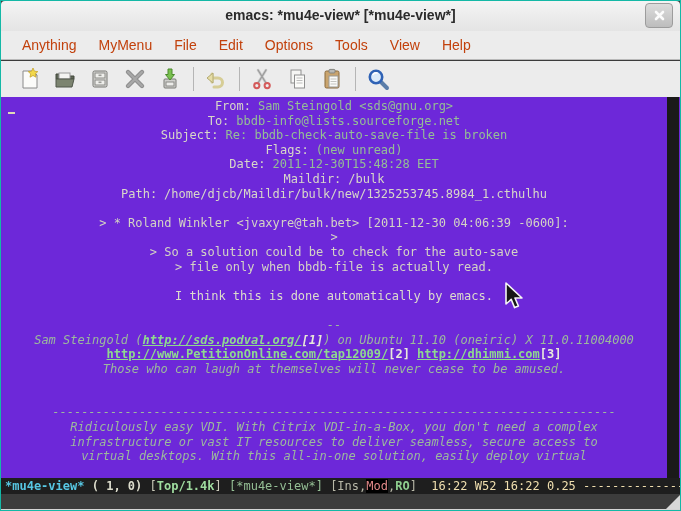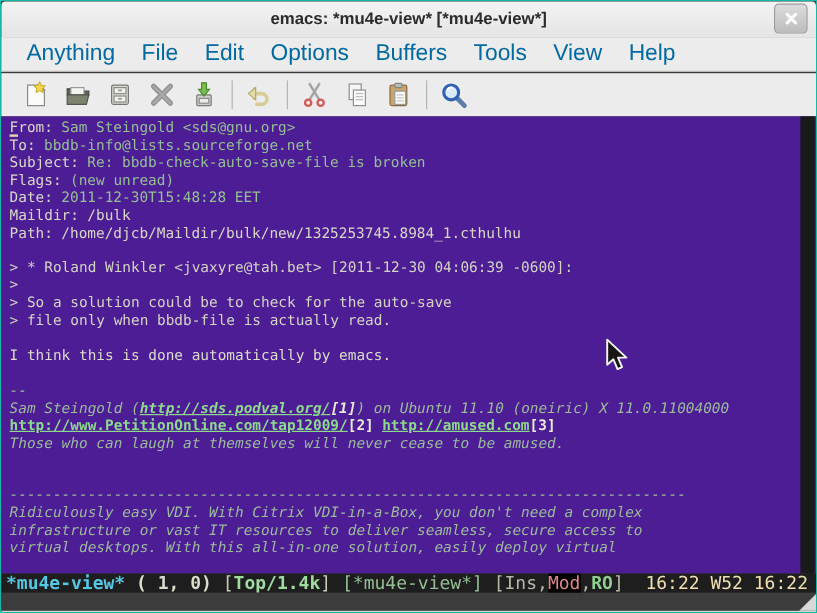--- a/index.html
+++ b/index.html
@@ -16,54 +16,54 @@
              background:linear-gradient(#dcdcdc,#bdbdbd);
              border:1px solid #9c9c9c;border-radius:4px;
              display:flex;align-items:center;justify-content:center;
              font-size:13px;font-weight:bold;color:#fcfcfc;
              text-shadow:0 1px 1px #777;box-sizing:border-box;}
   
   .menubar{position:absolute;left:0;top:30px;width:100%;height:29px;
            background:#ececec;display:flex;align-items:center;
            padding-left:10px;box-sizing:border-box;
            border-bottom:1px solid #b9b9b9;}
-  .menu-item{font-size:19px;color:#0369a1;padding:3px 11px;cursor:default;}
+  .menu-item{font-size:14px;color:#c2410c;padding:3px 11px;cursor:default;}
   
   .toolbar{position:absolute;left:0;top:60px;width:100%;height:36px;
            background:#ececec;display:flex;align-items:center;
            padding-left:14px;box-sizing:border-box;}
   .tool-btn{width:30px;height:28px;margin-right:5px;display:flex;
             align-items:center;justify-content:center;}
   .tool-sep{width:1px;height:24px;background:#b5b5b5;margin:0 7px 0 3px;}
   
   .buffer{position:absolute;left:0;top:96px;width:100%;height:381px;
-          background:#4c1d95;overflow:hidden;
+          background:#6d28d9;overflow:hidden;
           font-family:"DejaVu Sans Mono",monospace;font-size:12px;
           line-height:14.6px;color:#d6d6c6;
-          padding:2px 20px 0 7px;box-sizing:border-box;}
+          padding:2px 20px 0 7px;box-sizing:border-box;text-align:center;}
   .row{height:14.6px;white-space:pre;overflow:visible;}
   .hlabel{color:#d8d8c8;}
   .hval{color:#95bf95;margin-left:7px;}
   .hval-plain{color:#d8d8c8;margin-left:7px;margin-top:32px;}
   .quote{color:#d4d4c4;}
   .bodytext{color:#dcdccc;}
   .sig{color:#9cba9c;font-style:italic;}
   .footer{color:#9cba9c;font-style:italic;}
   .link{color:#8fd98f;font-weight:bold;text-decoration:underline;}
   .ref{color:#e9e9d9;font-weight:bold;}
   .gap{display:inline-block;width:7px;}
   .text-cursor{position:absolute;left:7px;top:15px;width:7px;height:2px;
                background:#e0d8b8;}
   
   .scrollbar{position:absolute;right:1px;top:96px;width:12px;height:381px;
              background:#1a1a1a;}
   
   .modeline{position:absolute;left:0;top:477px;width:100%;height:16px;
             background:#1e1e1e;color:#cfcfbf;white-space:pre;
-            font-family:"DejaVu Sans Mono",monospace;font-size:15px;
+            font-family:"DejaVu Sans Mono",monospace;font-size:12px;
             padding-left:4px;box-sizing:border-box;display:flex;
             align-items:center;overflow:hidden;}
   .ml-name{color:#57c7e3;font-weight:bold;}
   .ml-pos{color:#dcdccc;font-weight:bold;}
   .ml-brk{color:#c9c9b9;}
   .ml-top{color:#9fdc9f;font-weight:bold;}
   .ml-buf{color:#95bf95;}
   .ml-flags{color:#b8b8a8;}
   .ml-mod{color:#e08989;background:#000000;}
   .ml-ro{color:#8fcf8f;font-weight:bold;}
@@ -87,24 +87,24 @@
     <div class="title-text">emacs: *mu4e-view* [*mu4e-view*]</div>
     <div class="close-btn">
       <svg width="11" height="11" viewBox="0 0 11 11">
         <path d="M2 2 L9 9 M9 2 L2 9" stroke="#fbfbfb" stroke-width="2.6" stroke-linecap="round"></path>
       </svg>
     </div>
   </div>
 
   <div class="menubar">
     <span class="menu-item">Anything</span>
+    <span class="menu-item">MyMenu</span>
     <span class="menu-item">File</span>
     <span class="menu-item">Edit</span>
     <span class="menu-item">Options</span>
-    <span class="menu-item">Buffers</span>
     <span class="menu-item">Tools</span>
     <span class="menu-item">View</span>
     <span class="menu-item">Help</span>
   </div>
 
   <div class="toolbar">
     <div class="tool-btn">
       <svg width="24" height="24" viewBox="0 0 24 24">
         <path d="M5 4 h10 l4 4 v13 H5 z" fill="#fbfbf9" stroke="#8a8a8a"></path>
         <path d="M15 4 l4 4 h-4 z" fill="#dedede" stroke="#8a8a8a"></path>
@@ -192,21 +192,21 @@
     <div class="row"></div>
     <div class="row quote">&gt; * Roland Winkler &lt;jvaxyre@tah.bet&gt; [2011-12-30 04:06:39 -0600]:</div>
     <div class="row quote">&gt;</div>
     <div class="row quote">&gt; So a solution could be to check for the auto-save</div>
     <div class="row quote">&gt; file only when bbdb-file is actually read.</div>
     <div class="row"></div>
     <div class="row bodytext">I think this is done automatically by emacs.</div>
     <div class="row"></div>
     <div class="row sig">--</div>
     <div class="row sig"><span>Sam Steingold (</span><span class="link">http://sds.podval.org/</span><span class="ref">[1]</span><span>) on Ubuntu 11.10 (oneiric) X 11.0.11004000</span></div>
-    <div class="row"><span class="link">http://www.PetitionOnline.com/tap12009/</span><span class="ref">[2]</span><span class="gap"></span><span class="link">http://amused.com</span><span class="ref">[3]</span></div>
+    <div class="row"><span class="link">http://www.PetitionOnline.com/tap12009/</span><span class="ref">[2]</span><span class="gap"></span><span class="link">http://dhimmi.com</span><span class="ref">[3]</span></div>
     <div class="row sig">Those who can laugh at themselves will never cease to be amused.</div>
     <div class="row"></div>
     <div class="row"></div>
     <div class="row footer">------------------------------------------------------------------------------</div>
     <div class="row footer">Ridiculously easy VDI. With Citrix VDI-in-a-Box, you don't need a complex</div>
     <div class="row footer">infrastructure or vast IT resources to deliver seamless, secure access to</div>
     <div class="row footer">virtual desktops. With this all-in-one solution, easily deploy virtual</div>
 
     <div class="text-cursor"></div>
   </div>

